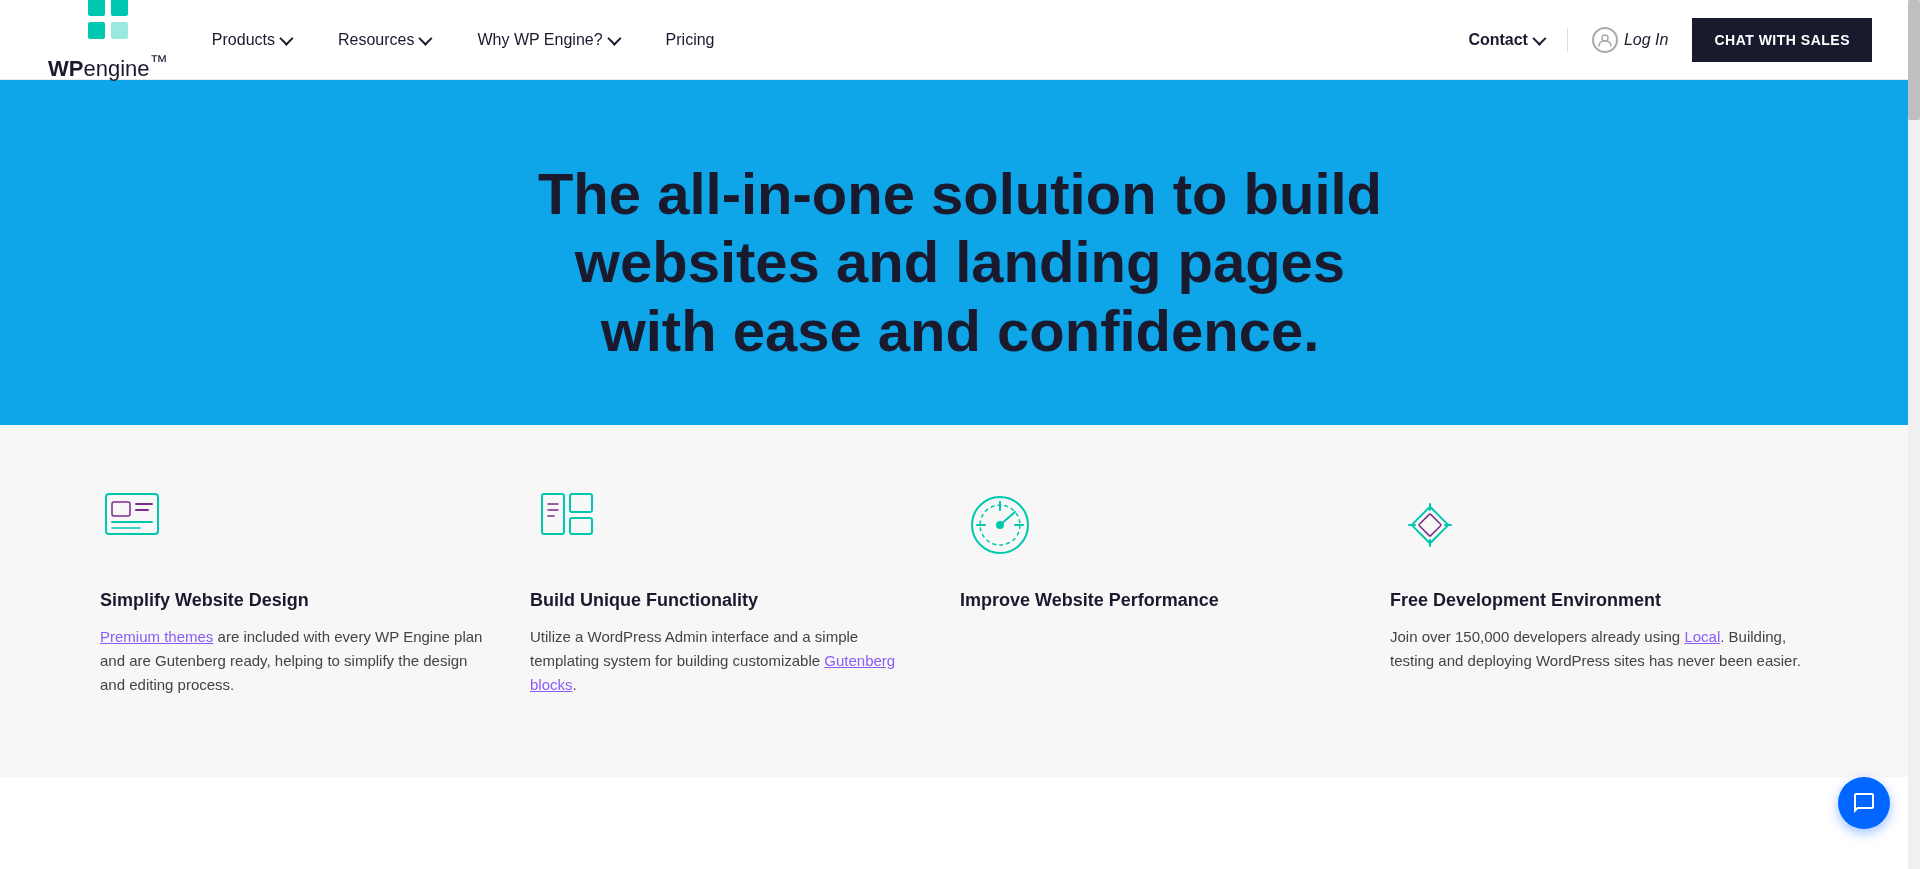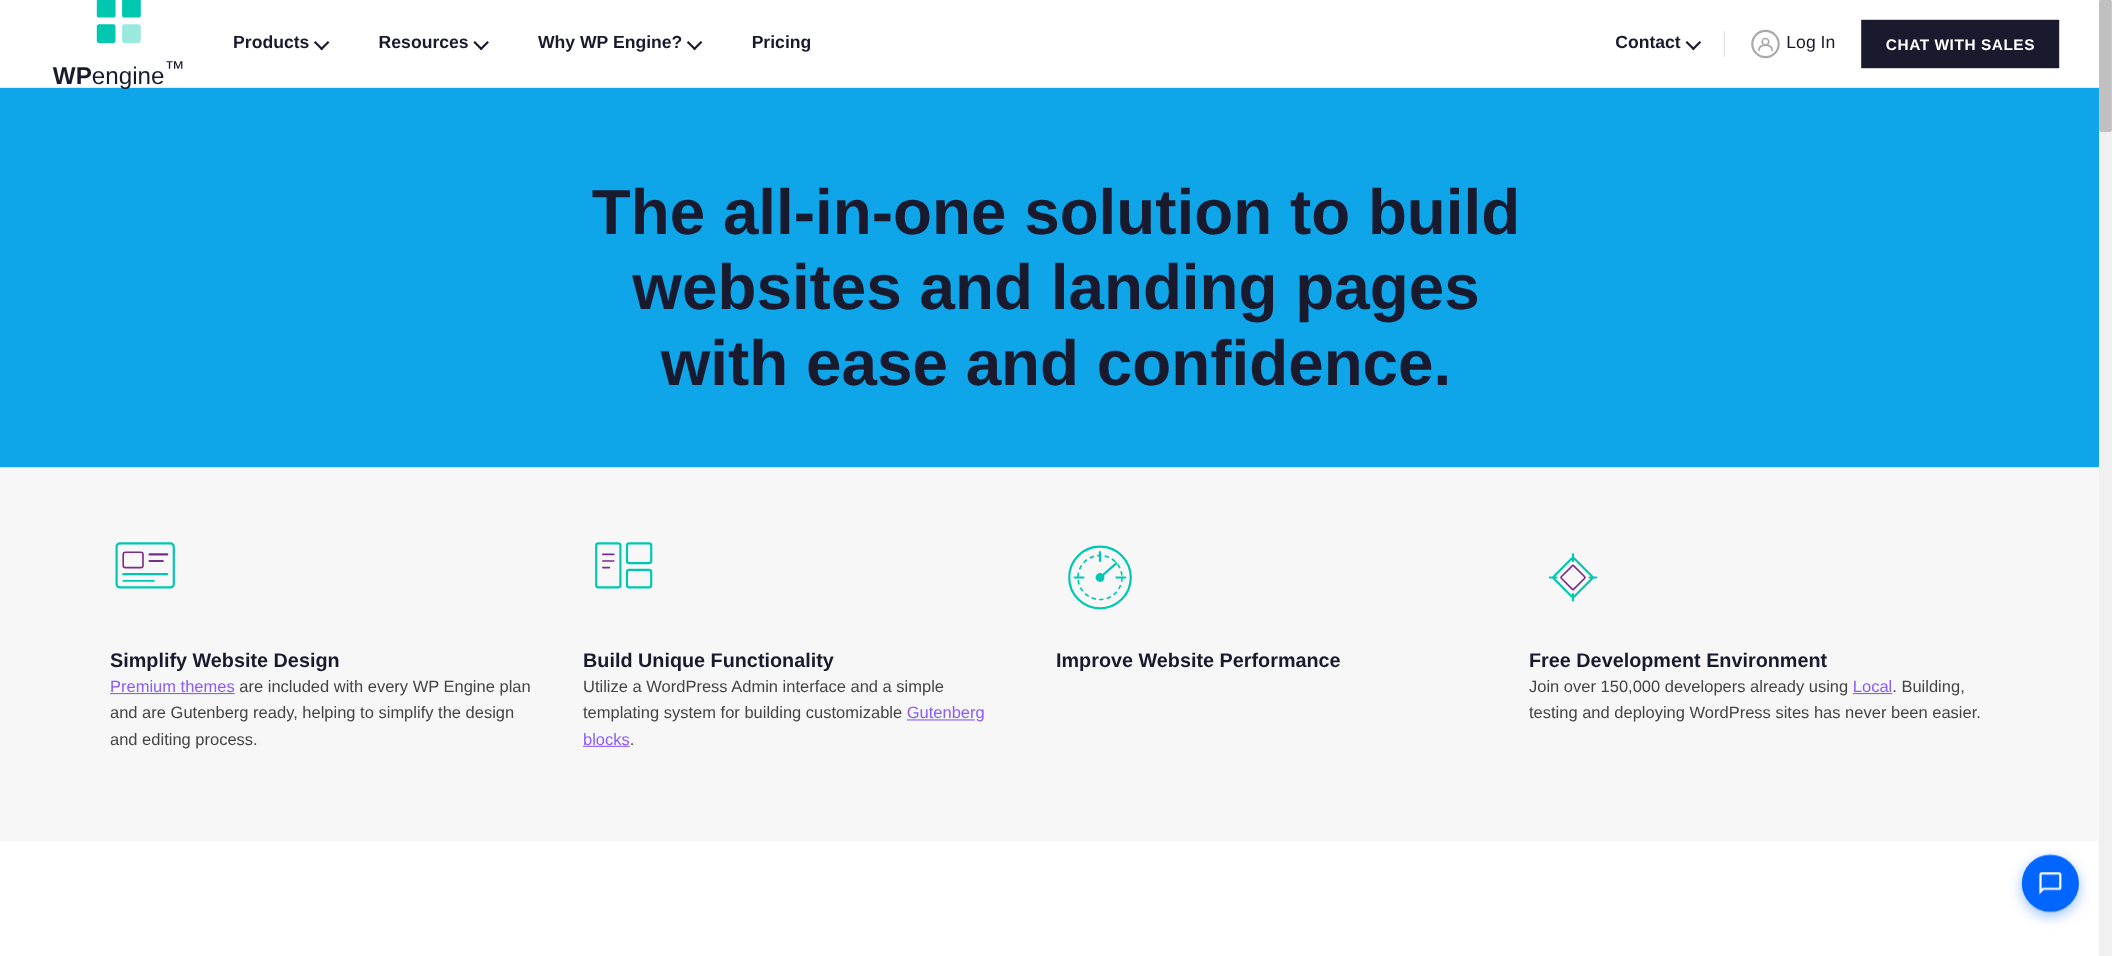--- a/index.html
+++ b/index.html
@@ -22,33 +22,33 @@
     .logo { display: flex; align-items: center; gap: 10px; text-decoration: none; flex-direction: column; }
     .logo-svg {
       width: 44px; height: 44px;
     }
     .logo-text { font-size: 22px; font-weight: 400; color: #1a1a2e; }
     .logo-text strong { font-weight: 700; }
 
     .nav-item {
       display: flex; align-items: center; gap: 5px;
       font-size: 16px; color: #1a1a2e; cursor: pointer;
-      text-decoration: none; font-weight: 700;
+      text-decoration: none; font-weight: 400;
       padding: 8px 4px;
     }
     .chevron {
       width: 10px; height: 10px;
       border-right: 2px solid #1a1a2e;
       border-bottom: 2px solid #1a1a2e;
       transform: rotate(45deg) translateY(-2px);
       display: inline-block;
     }
     .nav-divider { width: 1px; height: 24px; background: #ddd; }
     .contact-item { display: flex; align-items: center; gap: 5px; font-size: 16px; color: #1a1a2e; cursor: pointer; font-weight: 700; }
-    .login-item { display: flex; align-items: center; gap: 6px; font-size: 16px; color: #1a1a2e; cursor: pointer; font-weight: 500; }
+    .login-item { display: flex; align-items: center; gap: 6px; font-size: 16px; color: #1a1a2e; cursor: pointer; font-weight: 500; font-style: italic; }
     .user-icon {
       width: 26px; height: 26px; border-radius: 50%;
       border: 2px solid #aaa;
       display: flex; align-items: center; justify-content: center;
       color: #aaa; font-size: 14px;
     }
     .chat-sales-btn {
       background: #1a1a2e;
       color: #fff;
       font-size: 14px;
@@ -102,20 +102,21 @@
     .feature-card:last-child { padding-right: 0; }
     .feature-icon {
       width: 80px; height: 80px;
       margin-bottom: 24px;
       display: flex; align-items: center; justify-content: center;
     }
     .feature-title {
       font-size: 18px;
       font-weight: 800;
       color: #1a1a2e;
+      margin-bottom: 12px;
       line-height: 1.3;
     }
     .feature-desc {
       font-size: 15px;
       color: #444;
       line-height: 1.6;
     }
     .feature-link {
       color: #8b5cf6;
       text-decoration: underline;

